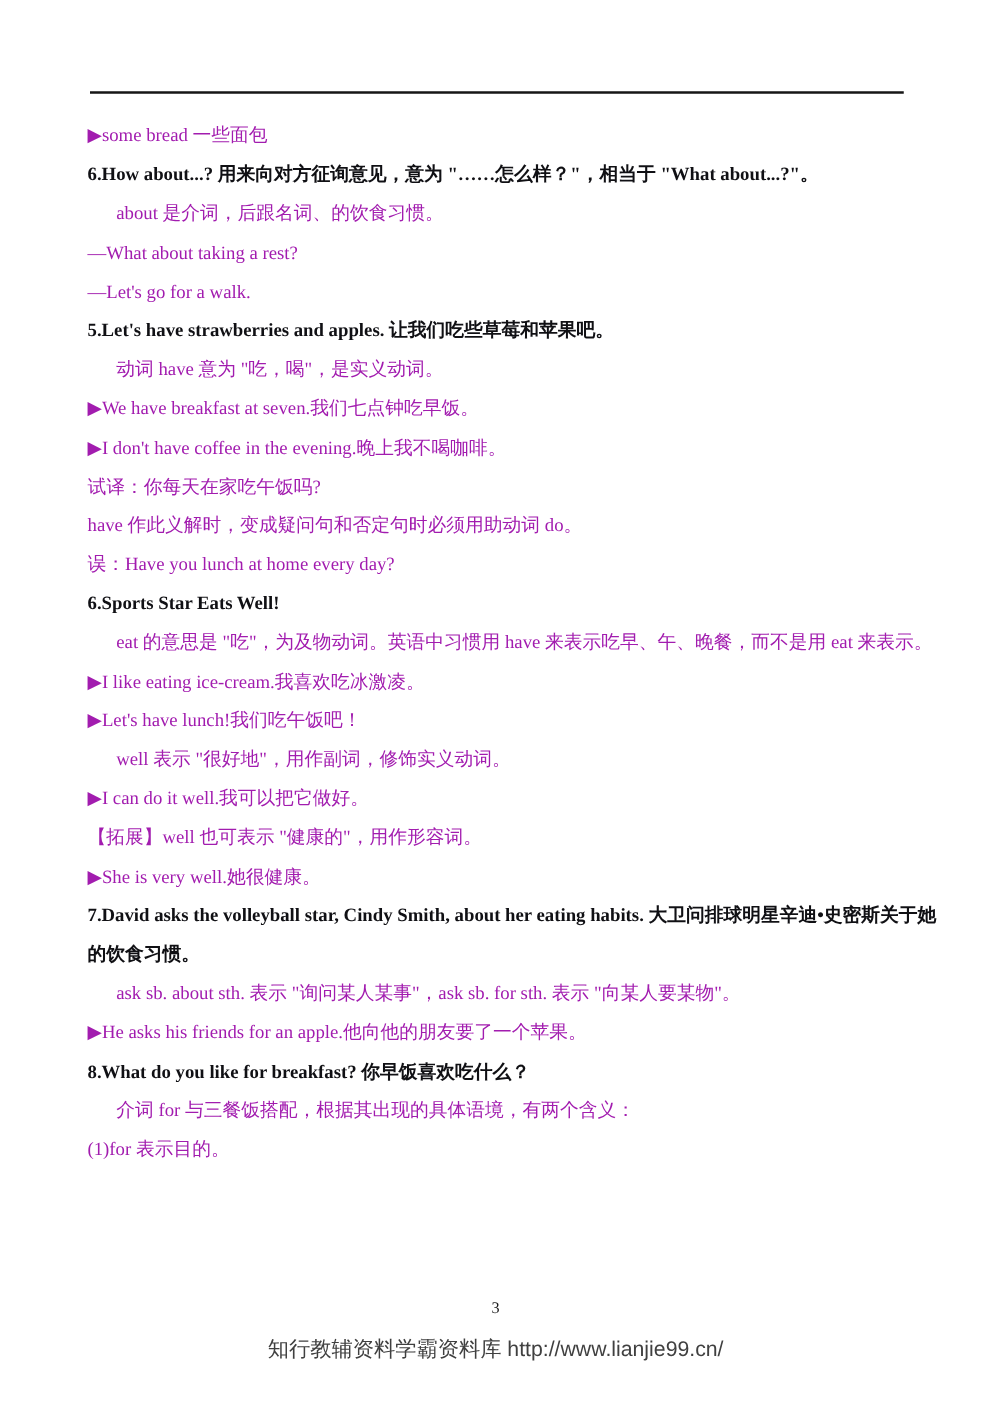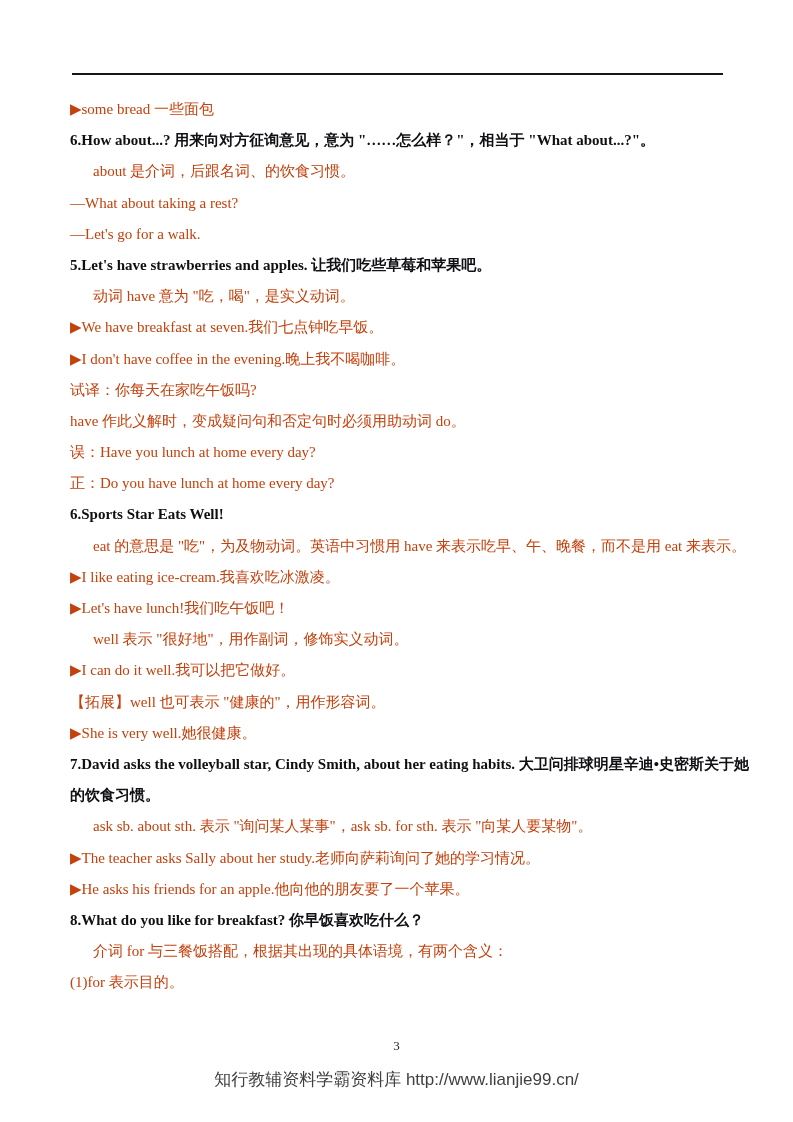--- a/index.html
+++ b/index.html
@@ -24,21 +24,21 @@
   .content {
     position: absolute;
     top: 94px;
     left: 70px;
     width: 660px;
   }
   .line {
     height: 31.2px;
     line-height: 31.2px;
     font-size: 15px;
-    color: #c2410c;
+    color: #a21caf;
     white-space: nowrap;
   }
   .line.bold {
     font-weight: 700;
     color: #101014;
   }
   .line.indent {
     padding-left: 23px;
   }
   .page-number {
@@ -75,33 +75,31 @@
   <div class="line indent">about 是介词，后跟名词、的饮食习惯。</div>
   <div class="line">—What about taking a rest?</div>
   <div class="line">—Let's go for a walk.</div>
   <div class="line bold">5.Let's have strawberries and apples. 让我们吃些草莓和苹果吧。</div>
   <div class="line indent">动词 have 意为 "吃，喝"，是实义动词。</div>
   <div class="line">▶We have breakfast at seven.我们七点钟吃早饭。</div>
   <div class="line">▶I don't have coffee in the evening.晚上我不喝咖啡。</div>
   <div class="line">试译：你每天在家吃午饭吗?</div>
   <div class="line">have 作此义解时，变成疑问句和否定句时必须用助动词 do。</div>
   <div class="line">误：Have you lunch at home every day?</div>
-  <div class="line">正：Do you have lunch at home every day?</div>
   <div class="line bold">6.Sports Star Eats Well!</div>
   <div class="line indent">eat 的意思是 "吃"，为及物动词。英语中习惯用 have 来表示吃早、午、晚餐，而不是用 eat 来表示。</div>
   <div class="line">▶I like eating ice-cream.我喜欢吃冰激凌。</div>
   <div class="line">▶Let's have lunch!我们吃午饭吧！</div>
   <div class="line indent">well 表示 "很好地"，用作副词，修饰实义动词。</div>
   <div class="line">▶I can do it well.我可以把它做好。</div>
   <div class="line">【拓展】well 也可表示 "健康的"，用作形容词。</div>
   <div class="line">▶She is very well.她很健康。</div>
   <div class="line bold">7.David asks the volleyball star, Cindy Smith, about her eating habits. 大卫问排球明星辛迪•史密斯关于她</div>
   <div class="line bold">的饮食习惯。</div>
   <div class="line indent">ask sb. about sth. 表示 "询问某人某事"，ask sb. for sth. 表示 "向某人要某物"。</div>
-  <div class="line">▶The teacher asks Sally about her study.老师向萨莉询问了她的学习情况。</div>
   <div class="line">▶He asks his friends for an apple.他向他的朋友要了一个苹果。</div>
   <div class="line bold">8.What do you like for breakfast? 你早饭喜欢吃什么？</div>
   <div class="line indent">介词 for 与三餐饭搭配，根据其出现的具体语境，有两个含义：</div>
   <div class="line">(1)for 表示目的。</div>
 </div>
 
 <div class="page-number">3</div>
 <div class="footer">知行教辅资料学霸资料库 http://www.lianjie99.cn/</div>
 
 </body></html>

